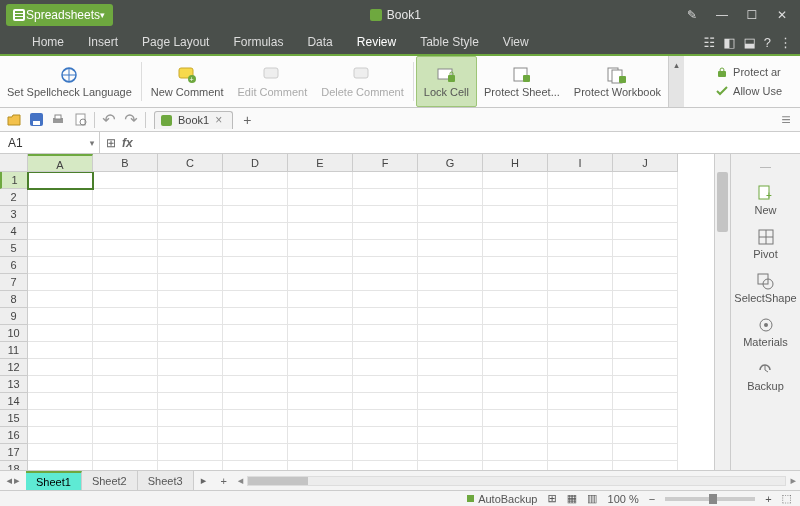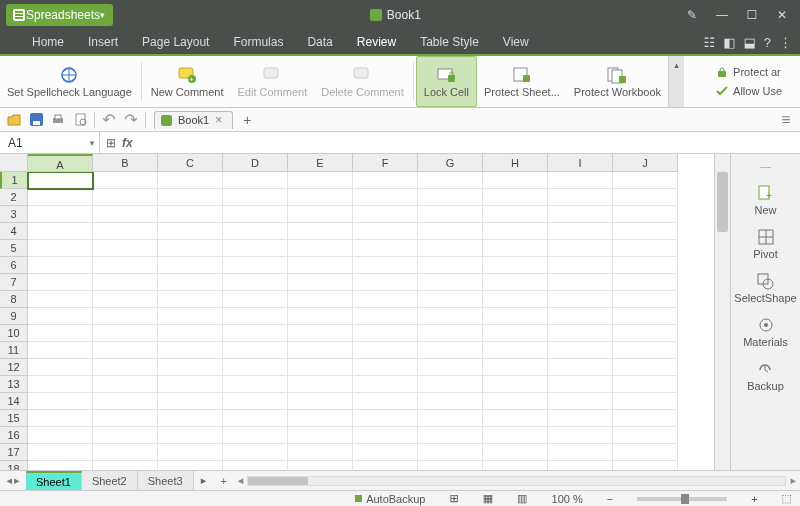--- a/index.html
+++ b/index.html
@@ -52,21 +52,21 @@
 .side-panel { width:70px; background:#f1f1f1; border-left:1px solid #ccc; display:flex; flex-direction:column; align-items:center; padding-top:6px; gap:12px; font-size:11px; color:#555; }
 .side-item { display:flex; flex-direction:column; align-items:center; gap:2px; cursor:pointer; }
 .sheet-tabs { height: 20px; border-top:1px solid #ccc; display:flex; align-items:center; font-size:11px; background:#f4f4f4; }
 .sheet-nav { width:26px; display:flex; justify-content:center; gap:2px; color:#777; }
 .sheet-tab { padding:0 10px; height:100%; display:flex; align-items:center; border-right:1px solid #ccc; background:#eaeaea; cursor:pointer; color:#555; }
 .sheet-tab.active { background:#5eead4; border-top:2px solid #6ea83f; color:#000; }
 .sheet-add { width:20px; text-align:center; color:#666; cursor:pointer; }
 .hscroll { flex:1; display:flex; align-items:center; padding:0 4px; gap:4px; }
 .hscroll-track { flex:1; height:10px; background:#ececec; border:1px solid #ddd; position:relative; }
 .hscroll-thumb { position:absolute; left:0; top:0; bottom:0; width:60px; background:#c4c4c4; }
-.statusbar { height:16px; background:#f4f4f4; border-top:1px solid #ccc; display:flex; align-items:center; justify-content:flex-end; gap:24px; padding:0 8px; font-size:11px; color:#555; }
+.statusbar { height:16px; background:#f4f4f4; border-top:1px solid #ccc; display:flex; align-items:center; justify-content:flex-end; gap:10px; padding:0 8px; font-size:11px; color:#555; }
 .status-seg { display:flex; align-items:center; gap:4px; }
 .zoom-slider { width:90px; height:4px; background:#ccc; position:relative; }
 .zoom-slider .knob { position:absolute; left:44px; top:-3px; width:8px; height:10px; background:#888; }
 </style>
 </head>
 <body>
 
 <div class="titlebar">
   <div class="app-btn">
     <svg width="14" height="14" viewBox="0 0 14 14">

